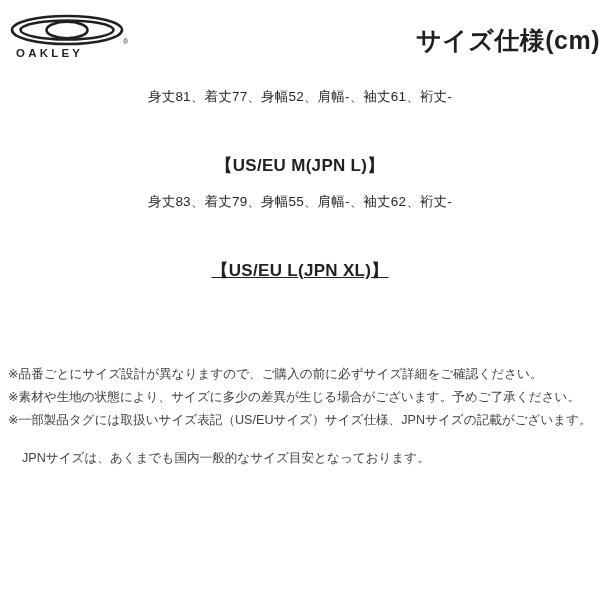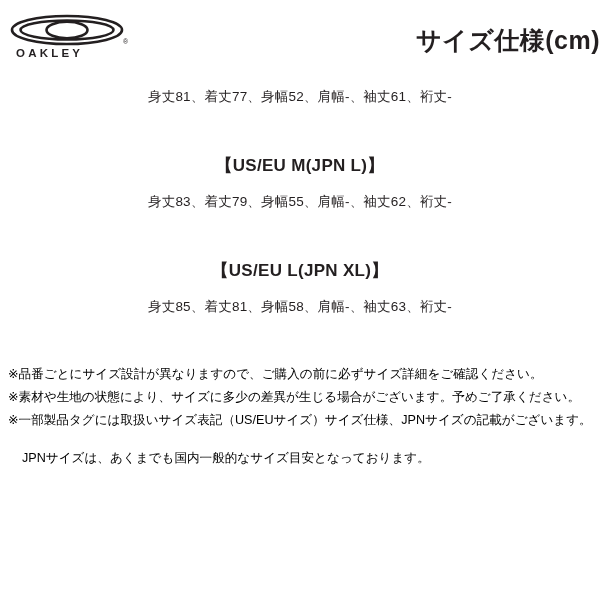--- a/index.html
+++ b/index.html
@@ -47,21 +47,21 @@
   }
 
   
   .sizes {
     margin-top: 16px;
   }
   .size-block {
     text-align: center;
     margin-bottom: 48px;
   }
-  .size-block:last-child { margin-bottom: 0; }
+  .size-block:last-child { margin-bottom: 0; text-decoration: underline; }
   .size-name {
     font-size: 17px;
     font-weight: bold;
     color: #231f20;
     margin-bottom: 16px;
     letter-spacing: 0.3px;
   }
   .size-measure {
     font-size: 13.5px;
     color: #231f20;
@@ -69,21 +69,21 @@
   }
 
   
   .notes {
     position: absolute;
     left: 8px;
     right: 16px;
     bottom: 14px;
     font-size: 12.6px;
     line-height: 1.85;
-    color: #000000;
+    color: #404040;
   }
   .note-line { white-space: nowrap; }
   .note-indent { padding-left: 14px; margin-top: 14px; }
 </style>
 </head>
 <body>
 
 <div class="page">
 
   <div class="header">
@@ -110,21 +110,20 @@
       <div class="size-measure">身丈81、着丈77、身幅52、肩幅-、袖丈61、裄丈-</div>
     </div>
 
     <div class="size-block">
       <div class="size-name">【US/EU M(JPN L)】</div>
       <div class="size-measure">身丈83、着丈79、身幅55、肩幅-、袖丈62、裄丈-</div>
     </div>
 
     <div class="size-block">
       <div class="size-name">【US/EU L(JPN XL)】</div>
-      <div class="size-measure">身丈85、着丈81、身幅58、肩幅-、袖丈63、裄丈-</div>
     </div>
 
   </div>
 
   <div class="notes">
     <div class="note-line">※品番ごとにサイズ設計が異なりますので、ご購入の前に必ずサイズ詳細をご確認ください。</div>
     <div class="note-line">※素材や生地の状態により、サイズに多少の差異が生じる場合がございます。予めご了承ください。</div>
     <div class="note-line">※一部製品タグには取扱いサイズ表記（US/EUサイズ）サイズ仕様、JPNサイズの記載がございます。</div>
     <div class="note-line note-indent">JPNサイズは、あくまでも国内一般的なサイズ目安となっております。</div>
   </div>

